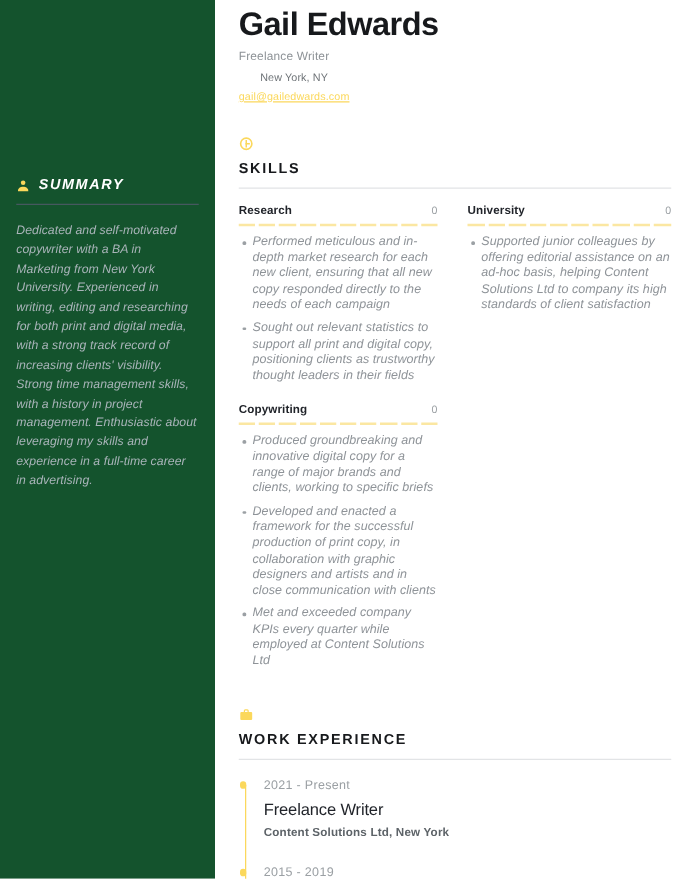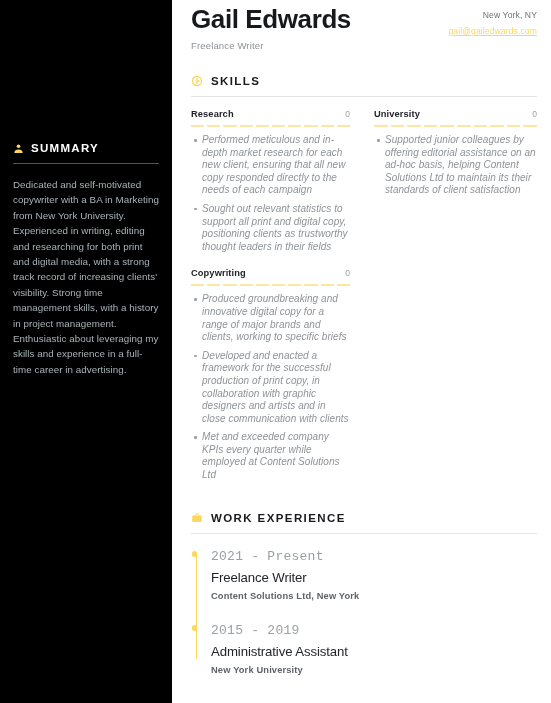--- a/index.html
+++ b/index.html
@@ -20,25 +20,26 @@
     width: 551px;
     height: 703px;
     display: flex;
     background: #ffffff;
   }
 
   
   .sidebar {
     width: 172px;
     min-width: 172px;
-    background: #000000;
+    background: #14532d;
     height: 703px;
     box-sizing: border-box;
     padding: 0 13px;
     position: relative;
+    font-style: italic;
   }
 
   .sidebar-section {
     position: absolute;
     top: 142px;
     left: 13px;
     right: 13px;
   }
 
   .side-head {
@@ -75,20 +76,21 @@
     padding: 0 14px 0 19px;
     position: relative;
   }
 
   
   .header {
     display: flex;
     justify-content: space-between;
     align-items: flex-start;
     padding-top: 4px;
+    flex-direction: column;
   }
   .name {
     font-size: 26px;
     font-weight: bold;
     color: #17191c;
     letter-spacing: -0.4px;
     line-height: 30px;
     margin: 0;
   }
   .job-title {
@@ -98,36 +100,38 @@
     letter-spacing: 0.15px;
   }
   .contact {
     text-align: right;
     padding-top: 6px;
   }
   .contact-loc {
     font-size: 8.6px;
     color: #6f7478;
     letter-spacing: 0.1px;
+    text-align: center;
   }
   .contact-mail {
     font-size: 8.6px;
     color: #fbd85c;
     margin-top: 7px;
     letter-spacing: 0.1px;
   }
 
   
   .sect {
     margin-top: 24px;
   }
   .sect-head {
     display: flex;
     align-items: flex-start;
     gap: 8px;
+    flex-direction: column;
   }
   .sect-title {
     font-size: 11.5px;
     font-weight: bold;
     color: #17191c;
     letter-spacing: 1.4px;
   }
   .sect-divider {
     height: 1px;
     background: #e2e4e6;
@@ -224,24 +228,23 @@
   .tl-dot {
     position: absolute;
     left: -19.5px;
     top: 2.5px;
     width: 5.5px;
     height: 5.5px;
     border-radius: 50%;
     background: #fbd85c;
   }
   .tl-date {
-    font-size: 13px;
+    font-size: 10px;
     color: #9ba0a4;
     letter-spacing: 0.25px;
-    font-family: Liberation Mono, monospace;
   }
   .tl-role {
     font-size: 13.2px;
     color: #21242a;
     margin-top: 6px;
     letter-spacing: -0.1px;
   }
   .tl-org {
     font-size: 9.3px;
     font-weight: bold;
@@ -335,21 +338,21 @@
               <span></span>
               <span></span>
               <span></span>
               <span></span>
               <span></span>
               <span></span>
               <span></span>
               <span></span>
             </div>
           <ul class="bullets">
-              <li>Supported junior colleagues by offering editorial assistance on an ad-hoc basis, helping Content Solutions Ltd to maintain its their standards of client satisfaction</li>
+              <li>Supported junior colleagues by offering editorial assistance on an ad-hoc basis, helping Content Solutions Ltd to company its high standards of client satisfaction</li>
             </ul>
         </div>
 
         <div class="skill-spacer" style="width:100%"></div>
 
         <div class="skill-col left">
           <div class="skill-name-row">
             <span class="skill-name">Copywriting</span>
             <span class="skill-level">0</span>
           </div>

